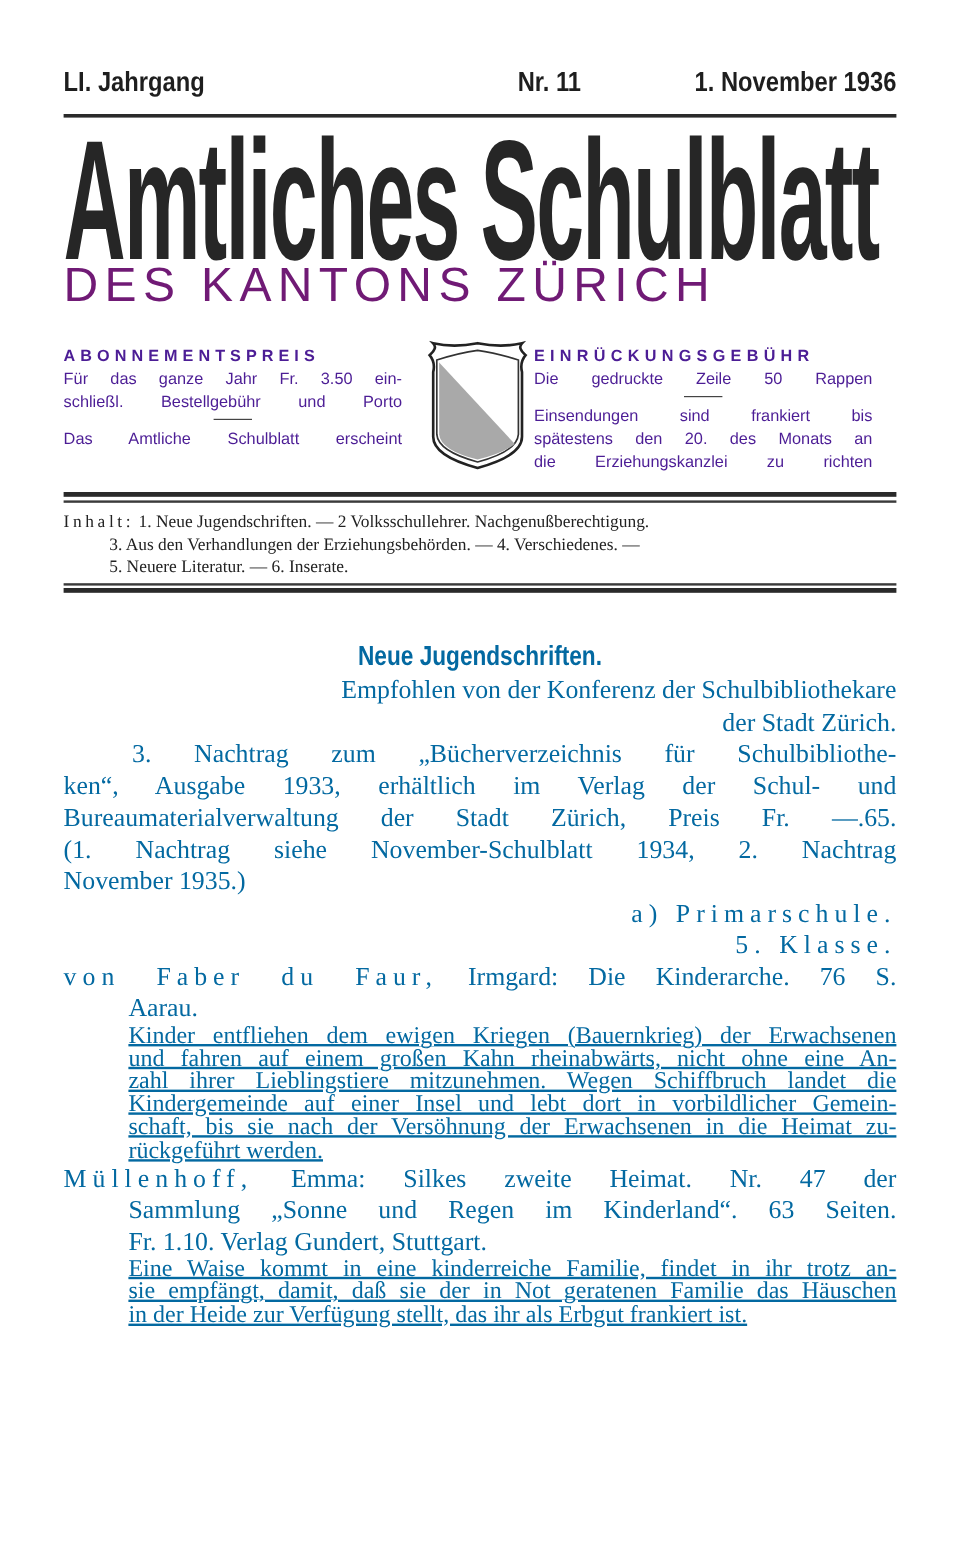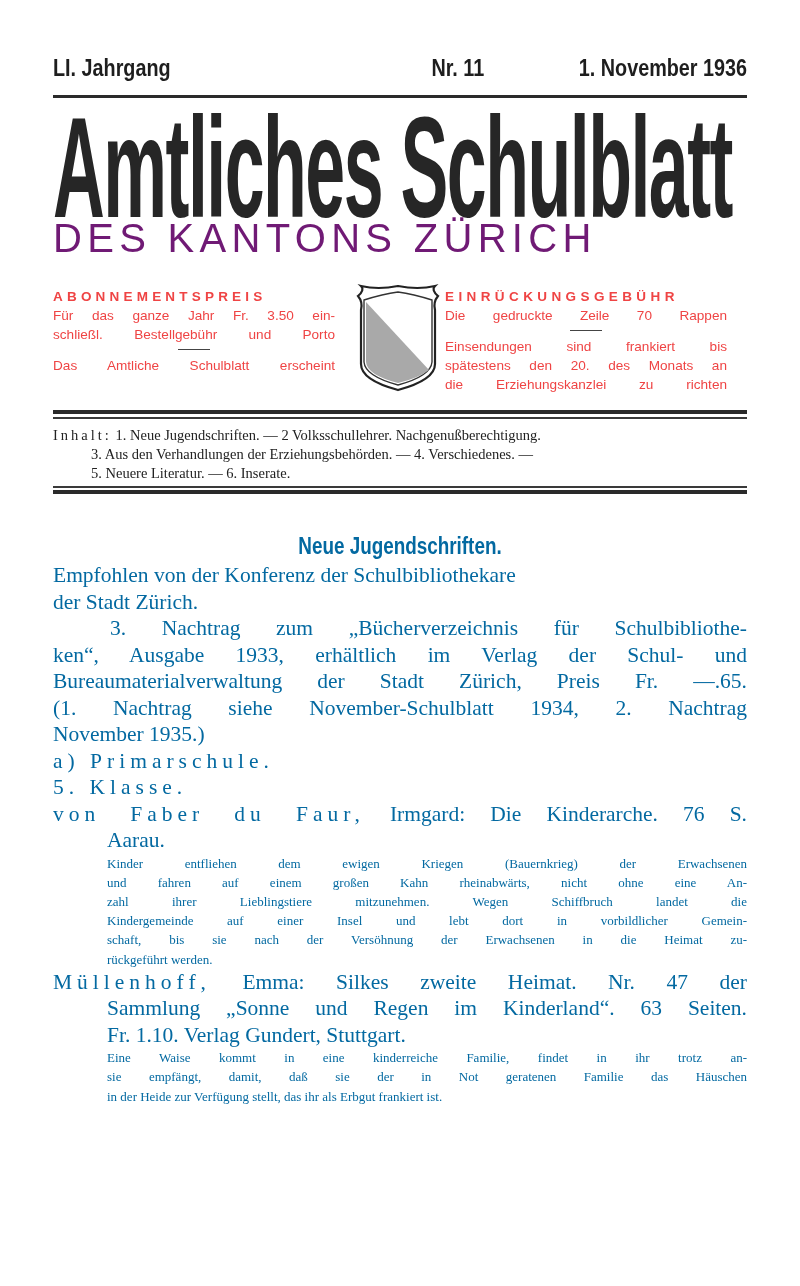--- a/index.html
+++ b/index.html
@@ -36,21 +36,21 @@
     transform: scaleX(0.505); transform-origin: left top;
   }
   .subtitle {
     position: absolute; top: 216px; left: 0; width: 694px; text-align: justify;
     font-family: "Liberation Sans", sans-serif; font-size: 40px;
     letter-spacing: 5.3px; color: #701a75; white-space: nowrap; line-height: 44px;
   }
 
   .info-col {
     position: absolute; top: 287px; font-family: "Liberation Sans", sans-serif;
-    font-size: 13.6px; line-height: 19px; color: #ef4444;
+    font-size: 13.6px; line-height: 19px; color: #4c1d95;
   }
   .info-left { left: 0; width: 282px; }
   .info-right { left: 392px; width: 282px; text-align: justify; }
   .info-head {
     font-weight: bold; letter-spacing: 4.2px; font-size: 13.5px;
     white-space: nowrap;
   }
   .info-right .info-head { letter-spacing: 4.4px; }
   .info-line { white-space: nowrap; }
   .jl { text-align: justify; text-align-last: justify; }
@@ -66,28 +66,28 @@
   .contents .c-line.indent { padding-left: 38px; }
   .spaced { letter-spacing: 3px; }
 
   
   .body { position: absolute; top: 530px; left: 0; width: 694px; color: #0369a1; }
   .sec-title {
     text-align: center; font-family: "Liberation Sans", sans-serif;
     font-weight: bold; font-size: 23px; line-height: 32px;
     transform: scaleX(0.82);
   }
-  .center { text-align: left; }
+  .center { text-align: right; }
   .big { font-size: 21.5px; line-height: 26.5px; }
   .para { text-align: justify; }
   .para .ln { display: block; text-align: justify; text-align-last: justify; white-space: nowrap; }
   .para .ln.last { text-align-last: left; }
   .indent1 { padding-left: 57px; }
   .hang { padding-left: 54px; }
-  .small { font-size: 13px; line-height: 19.2px; }
+  .small { font-size: 20px; line-height: 19.2px; text-decoration: underline; }
   .letterspaced { letter-spacing: 5px; }
 </style>
 </head>
 <body>
 
 <div class="page">
 
   <div class="topline">
     <span class="tl-left">LI. Jahrgang</span>
     <span class="tl-mid" style="left:440px">Nr. 11</span>
@@ -110,21 +110,21 @@
   </div>
 
   <svg class="shield" viewBox="0 0 90 108">
     <path d="M5 12 Q12 6 8 2 Q25 6 45 2 Q65 6 82 2 Q78 6 85 12 Q80 18 82 26 L82 80 Q82 96 45 106 Q8 96 8 80 L8 26 Q10 18 5 12 Z" fill="#fff" stroke="#222" stroke-width="2.2"></path>
     <path d="M11 16 Q30 10 45 8 Q60 10 79 16 L79 78 Q78 92 45 101 Q12 92 11 78 Z" fill="none" stroke="#333" stroke-width="1.4"></path>
     <path d="M13 18 L76 86 Q66 94 45 99 Q14 91 13 78 Z" fill="#a9a9a9"></path>
   </svg>
 
   <div class="info-col info-right">
     <div class="info-head">EINRÜCKUNGSGEBÜHR</div>
-    <div class="info-line jl">Die gedruckte Zeile 70 Rappen</div>
+    <div class="info-line jl">Die gedruckte Zeile 50 Rappen</div>
     <div class="dash-sep"></div>
     <div class="info-line jl">Einsendungen sind frankiert bis</div>
     <div class="info-line jl">spätestens den 20. des Monats an</div>
     <div class="info-line jl">die Erziehungskanzlei zu richten</div>
   </div>
 
   <div class="rule-thick" style="top:410px;height:4px;"></div>
   <div class="rule-thin" style="top:417px;height:1.5px;"></div>
 
   <div class="contents">

